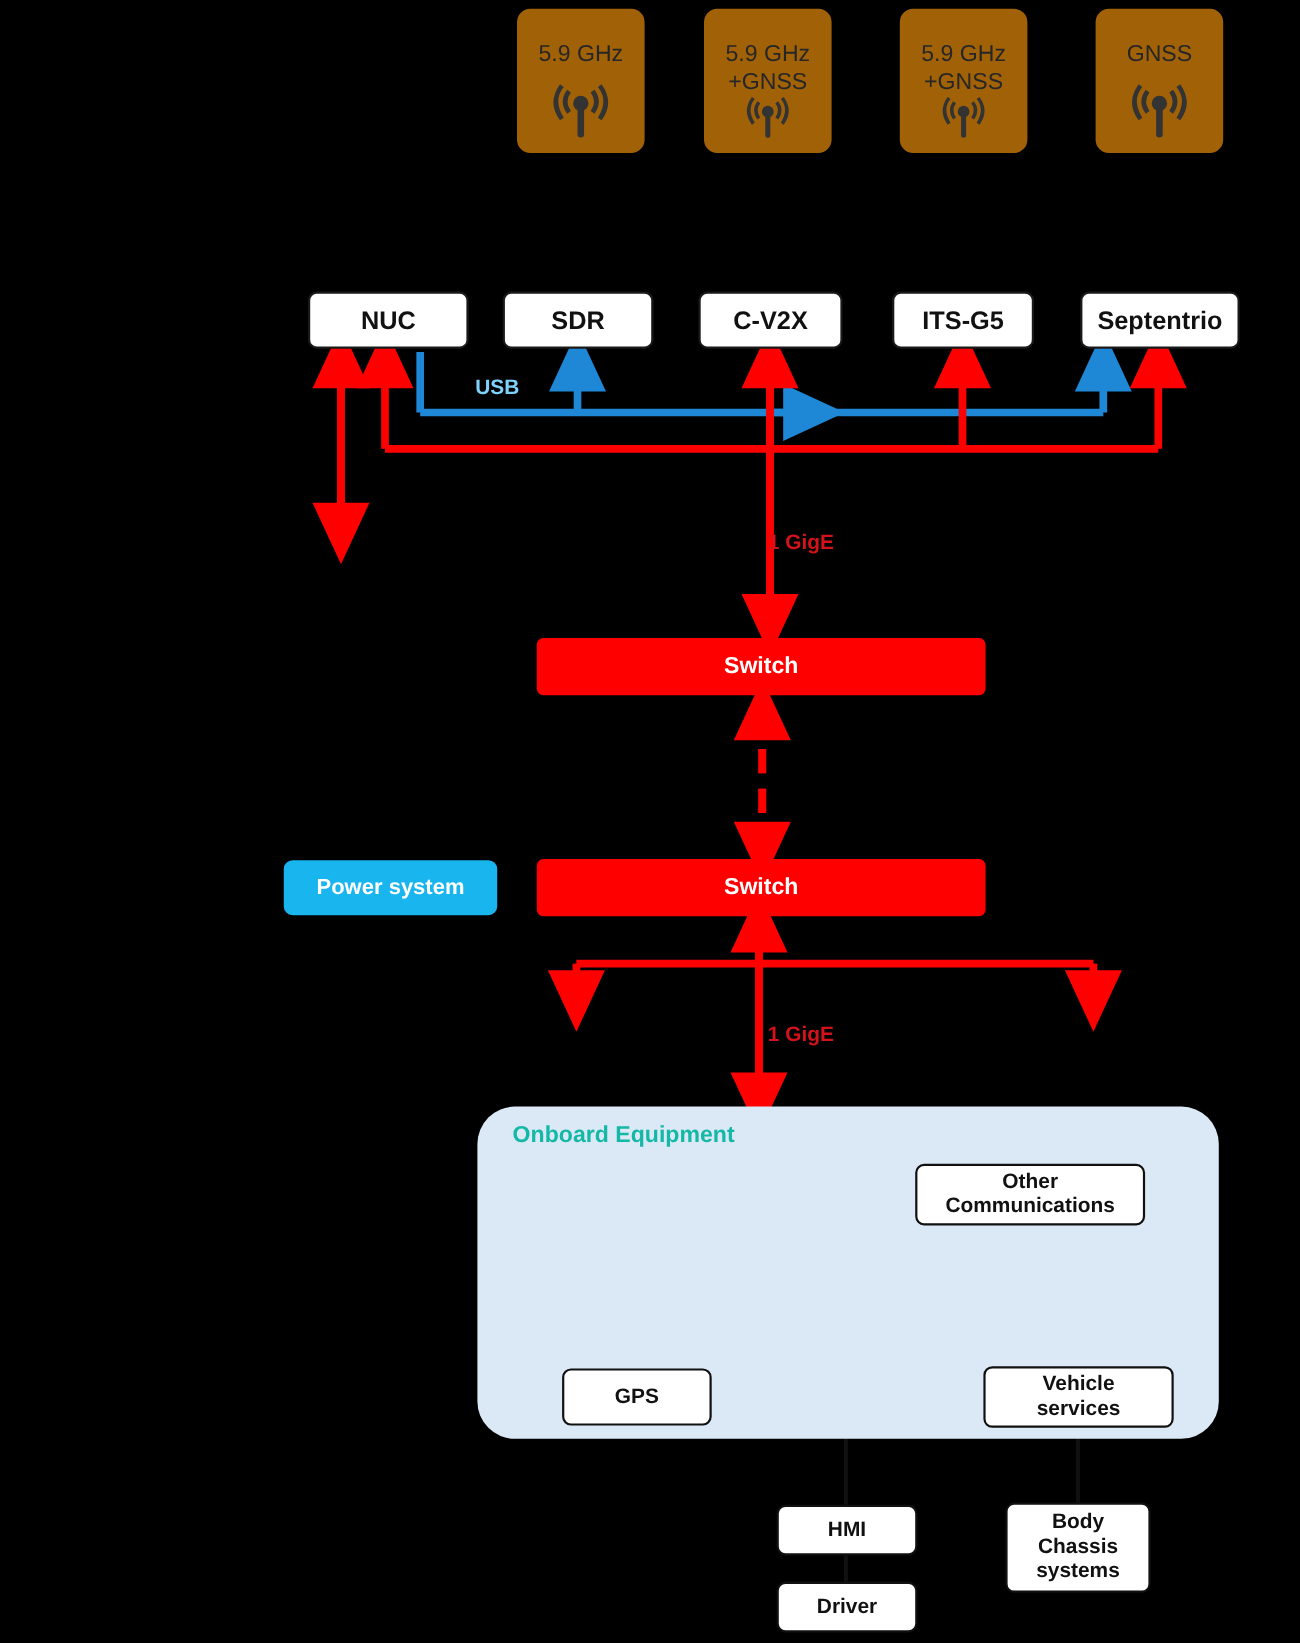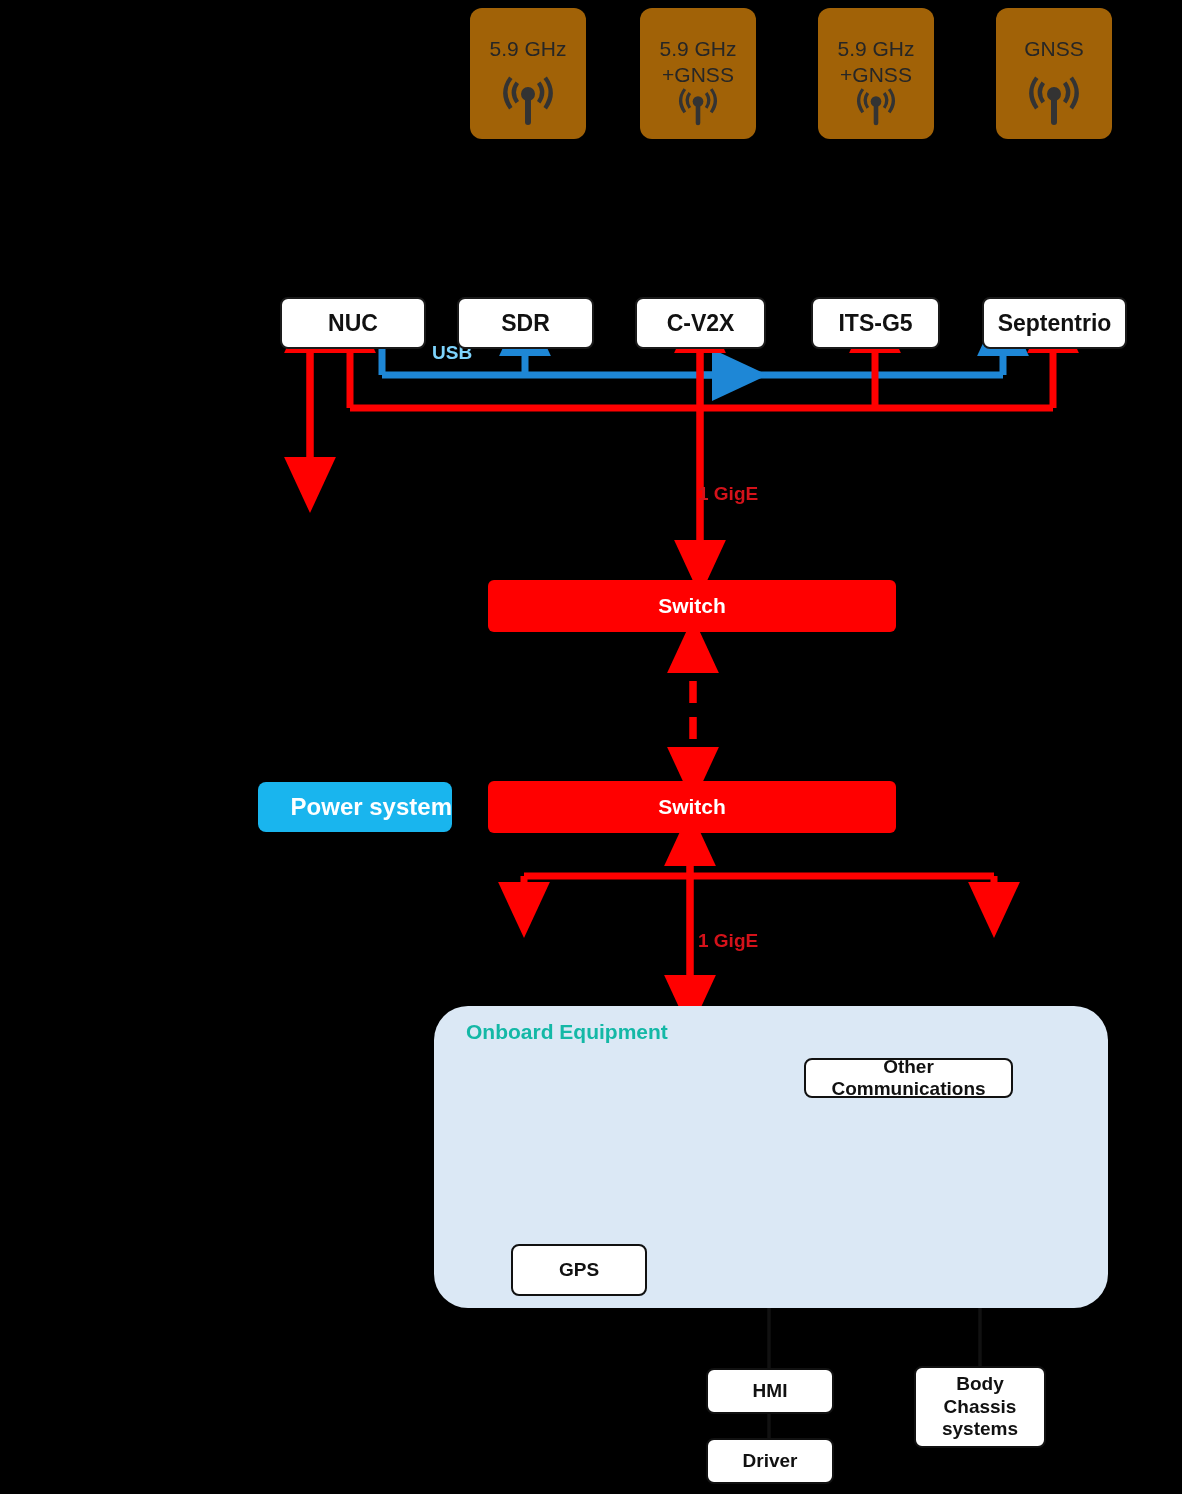--- a/index.html
+++ b/index.html
@@ -22,21 +22,20 @@
     border: 2px solid #1a1a1a;
     border-radius: 8px;
     box-sizing: border-box;
     display: flex;
     align-items: center;
     justify-content: center;
     text-align: center;
     color: #111111;
     font-weight: 700;
     line-height: 1.15;
-    margin-top: 32px;
   }
   .antenna-card {
     position: absolute;
     background: #a16207;
     border-radius: 12px;
     box-sizing: border-box;
     display: flex;
     flex-direction: column;
     align-items: center;
     justify-content: flex-start;
@@ -66,23 +65,23 @@
     font-size: 21px;
     font-weight: 700;
   }
   .power-box {
     position: absolute;
     background: #19B5EE;
     border-radius: 8px;
     box-sizing: border-box;
     display: flex;
     align-items: center;
-    justify-content: flex-end;
+    justify-content: center;
     color: #ffffff;
-    font-size: 24px;
+    font-size: 20px;
     font-weight: 700;
   }
   .onboard-panel {
     position: absolute;
     background: #dbe8f5;
     border-radius: 34px;
     box-sizing: border-box;
   }
   .onboard-title {
     position: absolute;
@@ -300,33 +299,39 @@
     <span>Switch</span>
   </div>
   <div class="power-box" style="left:258px;top:782px;width:194px;height:50px;">
     <span>Power system</span>
   </div>
 
   <div class="onboard-panel" style="left:434px;top:1006px;width:674px;height:302px;"></div>
   <div class="onboard-title" style="left:466px;top:1020px;">Onboard Equipment</div>
 
 
-  <div class="inner-node" style="left:804px;top:1058px;width:209px;height:40px;justify-content:center;">
+  <div class="inner-node" style="left:832px;top:1058px;width:209px;height:56px;justify-content:center;">
     <span>
       <span style="display:block">Other</span>
       <span style="display:block">Communications</span>
     </span>
   </div>
 
 
   <div class="inner-node" style="left:511px;top:1244px;width:136px;height:52px;">
     <span>GPS</span>
   </div>
 
 
+  <div class="inner-node" style="left:894px;top:1242px;width:173px;height:56px;">
+    <span>
+      <span style="display:block">Vehicle</span>
+      <span style="display:block">services</span>
+    </span>
+  </div>
 
   <div class="inner-node" style="left:706px;top:1368px;width:128px;height:46px;">
     <span>HMI</span>
   </div>
   <div class="inner-node" style="left:706px;top:1438px;width:128px;height:46px;">
     <span>Driver</span>
   </div>
   <div class="inner-node" style="left:914px;top:1366px;width:132px;height:82px;">
     <span>
       <span style="display:block">Body</span>

